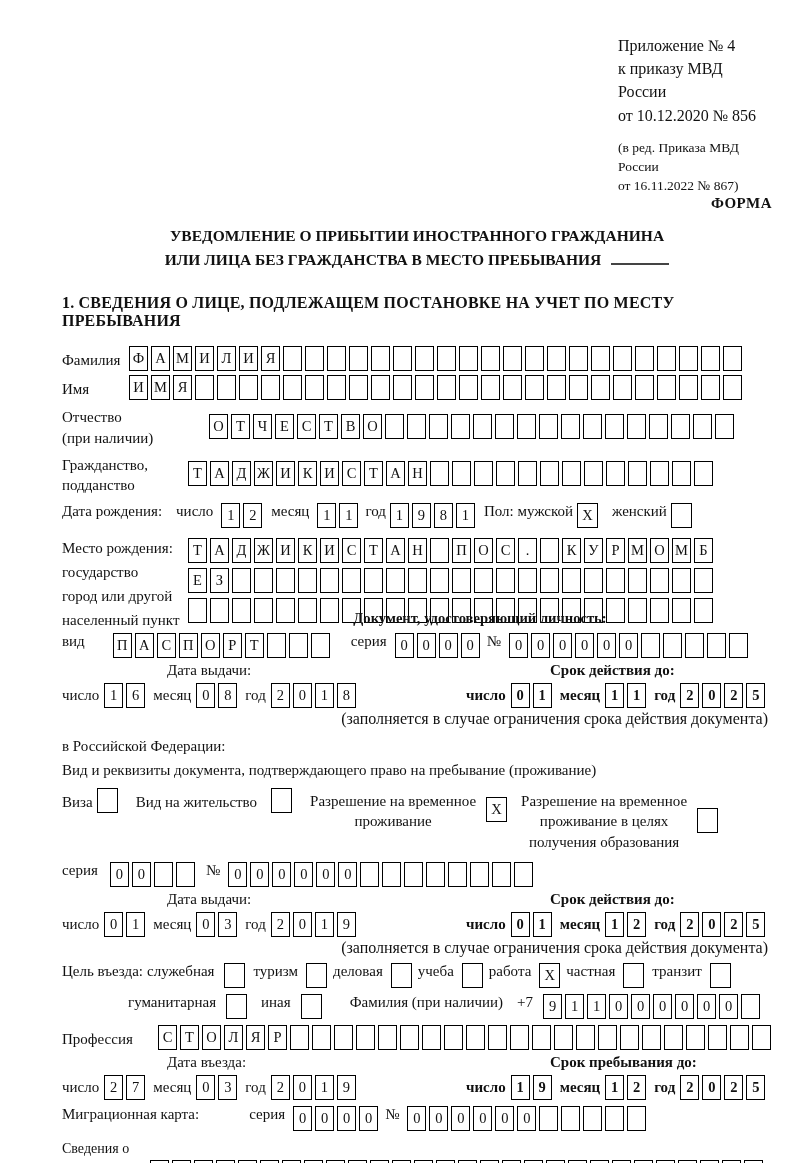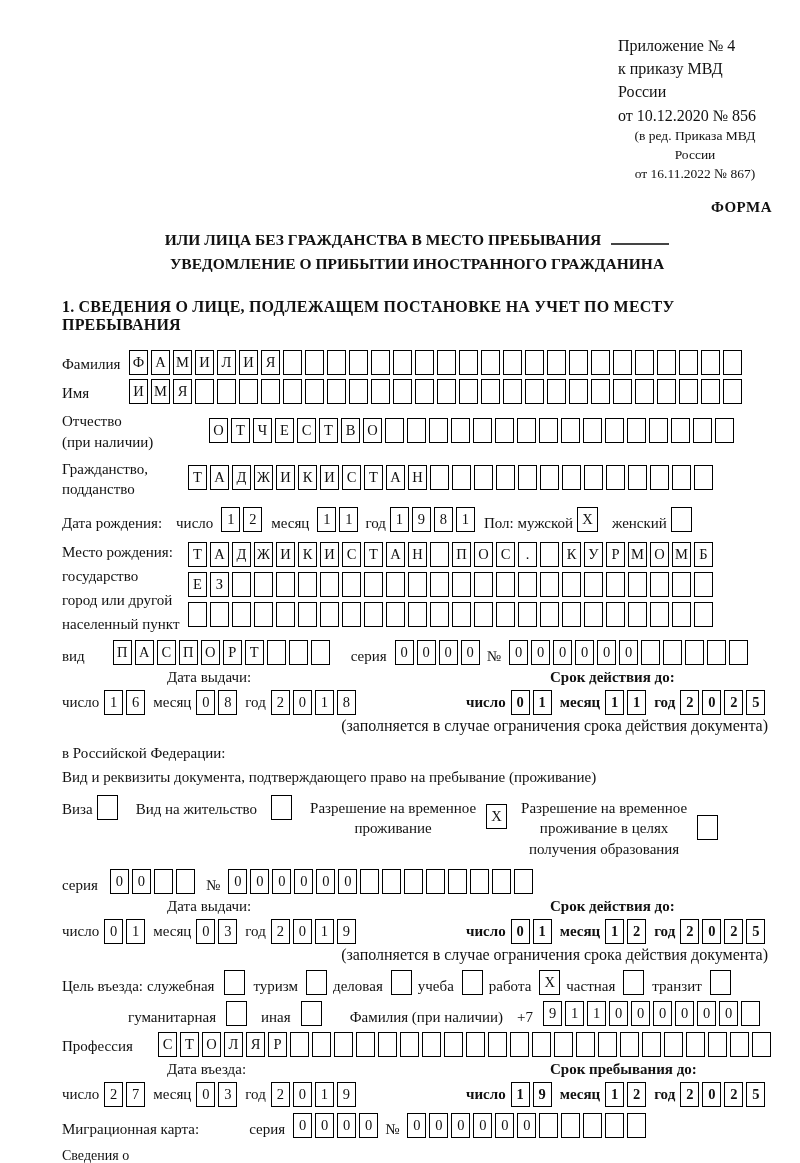--- a/index.html
+++ b/index.html
@@ -7,22 +7,22 @@
   .page {
     width: 800px; height: 1163px;
     background: #ffffff;
     color: #111;
     font-family: "Liberation Serif", "DejaVu Serif", serif;
     padding: 34px 28px 0 62px;
     position: relative;
     overflow: hidden;
   }
   .appendix { margin-left: 556px; font-size: 16px; line-height: 1.45; }
-  .appendix-note { margin-left: 556px; font-size: 13.5px; line-height: 1.4; margin-top: 0; text-align: center; }
-  .form-marker { text-align: right; font-weight: bold; font-size: 15px; margin-top: 16px; letter-spacing: .5px; }
+  .appendix-note { margin-left: 556px; font-size: 13.5px; line-height: 1.4; margin-top: 12px; }
+  .form-marker { text-align: right; font-weight: bold; font-size: 15px; letter-spacing: .5px; }
   .doc-title { text-align: center; font-weight: bold; font-size: 15.5px; line-height: 1.55; margin-top: 12px; }
   .blank-line { display: inline-block; width: 58px; border-bottom: 2.5px solid #444; height: 12px; margin-left: 10px; }
   .section-heading { font-weight: bold; font-size: 16px; margin-top: 22px; letter-spacing: .2px; }
 
   .form-area { margin-top: 16px; font-size: 15px; }
   .row { display: flex; align-items: center; margin-bottom: 4px; }
   .lbl { flex: 0 0 auto; line-height: 1.35; padding-top: 3px; }
   .pre { white-space: pre-line; }
   .cells { display: flex; flex-wrap: nowrap; }
   .cell {
@@ -32,21 +32,21 @@
   }
   .cell-lg .cell { width: 22px; height: 26px; margin-right: 3.6px; }
   .stack > .cells { margin-bottom: 5px; }
   .checkbox {
     flex: 0 0 auto; display: inline-block; width: 21px; height: 25px;
     border: 1.6px solid #000; text-align: center; line-height: 23px;
     font-size: 14.5px; vertical-align: middle;
   }
   .gap4 { margin-left: 4px; } .gap6 { margin-left: 6px; } .gap8 { margin-left: 8px; }
   .gap10 { margin-left: 10px; } .gap14 { margin-left: 14px; } .gap18 { margin-left: 18px; }
-  .inline-row { display: flex; align-items: flex-end; margin-bottom: 4px; }
+  .inline-row { display: flex; align-items: flex-start; margin-bottom: 4px; }
   .inline-row .t { padding: 0 4px 0 0; }
   .center-bold { text-align: center; font-weight: bold; font-size: 14.6px; margin: 8px 0 6px 0; }
   .two-col { display: flex; margin-bottom: 2px; }
   .col-left { flex: 0 0 368px; }
   .col-right { flex: 1 1 auto; font-weight: bold; }
   .dg-caption { font-size: 15px; }
   .cap-left { padding-left: 105px; }
   .cap-right { padding-left: 120px; }
   .dg { display: flex; align-items: center; margin-top: 2px; }
   .dg .t { margin: 0 5px; }
@@ -70,22 +70,22 @@
     <div>от 10.12.2020 № 856</div>
   </div>
   <div class="appendix-note">
     <div>(в ред. Приказа МВД России</div>
     <div>от 16.11.2022 № 867)</div>
   </div>
 
   <div class="form-marker">ФОРМА</div>
 
   <div class="doc-title">
+    <div>УВЕДОМЛЕНИЕ О ПРИБЫТИИ ИНОСТРАННОГО ГРАЖДАНИНА</div>
     <div><span>ИЛИ ЛИЦА БЕЗ ГРАЖДАНСТВА В МЕСТО ПРЕБЫВАНИЯ</span><span class="blank-line"></span></div>
-    <div>УВЕДОМЛЕНИЕ О ПРИБЫТИИ ИНОСТРАННОГО ГРАЖДАНИНА</div>
   </div>
 
   <div class="section-heading">1. СВЕДЕНИЯ О ЛИЦЕ, ПОДЛЕЖАЩЕМ ПОСТАНОВКЕ НА УЧЕТ ПО МЕСТУ ПРЕБЫВАНИЯ</div>
 
   <div class="form-area">
 
     <div class="row">
       <div class="lbl" style="width:67px">Фамилия</div>
       <div class="cells">
           <span class="cell">Ф</span>
@@ -320,20 +320,21 @@
             <span class="cell"></span>
             <span class="cell"></span>
             <span class="cell"></span>
             <span class="cell"></span>
             <span class="cell"></span>
             <span class="cell"></span>
           </div>
       </div>
     </div>
 
+    <div class="center-bold" style="margin-top:-26px; margin-left:126px">Документ, удостоверяющий личность:</div>
 
     <div class="inline-row">
       <span class="t" style="margin-right:24px">вид</span>
       <span class="cells">
           <span class="cell">П</span>
           <span class="cell">А</span>
           <span class="cell">С</span>
           <span class="cell">П</span>
           <span class="cell">О</span>
           <span class="cell">Р</span>

